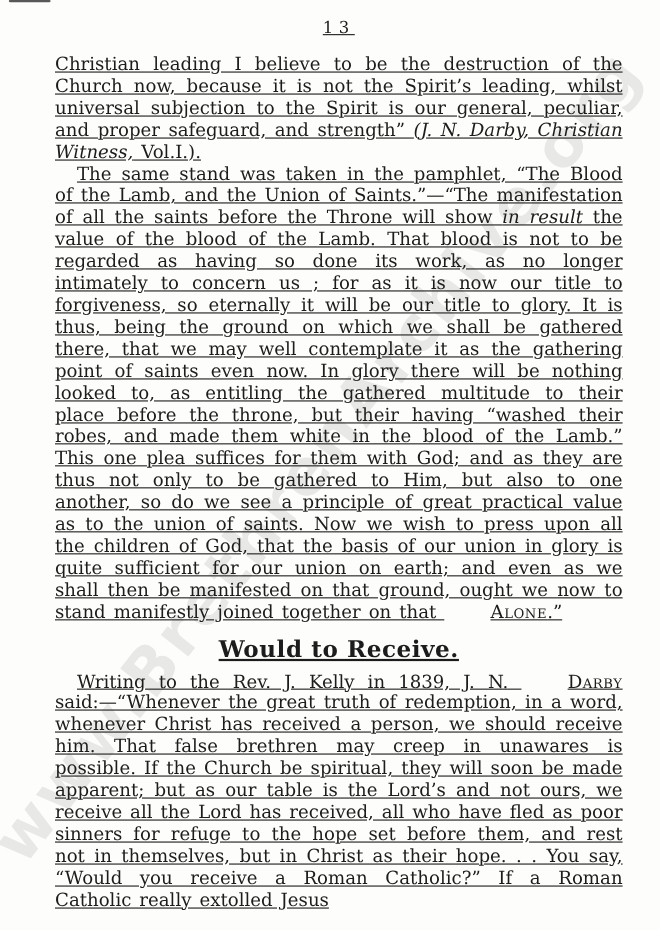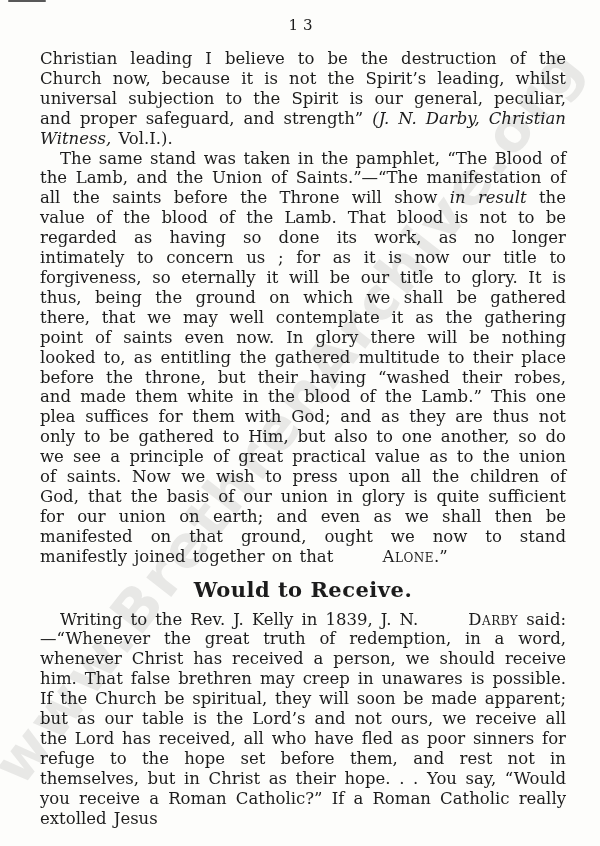--- a/index.html
+++ b/index.html
@@ -34,21 +34,22 @@
     position: absolute;
     top: 0;
     left: 8px;
     width: 38px;
     height: 2px;
     background: rgba(0,0,0,0.65);
     border-radius: 1px;
   }
   .content {
     position: relative;
-    padding: 16px 34px 0 40px;
+    padding: 16px 34px 0 50px;
+    text-decoration: underline;
   }
   .page-number {
     text-align: center;
     font-size: 15px;
     letter-spacing: 5px;
     margin: 0 0 15px 0;
   }
   .body-par {
     margin: 0;
     text-align: justify;

